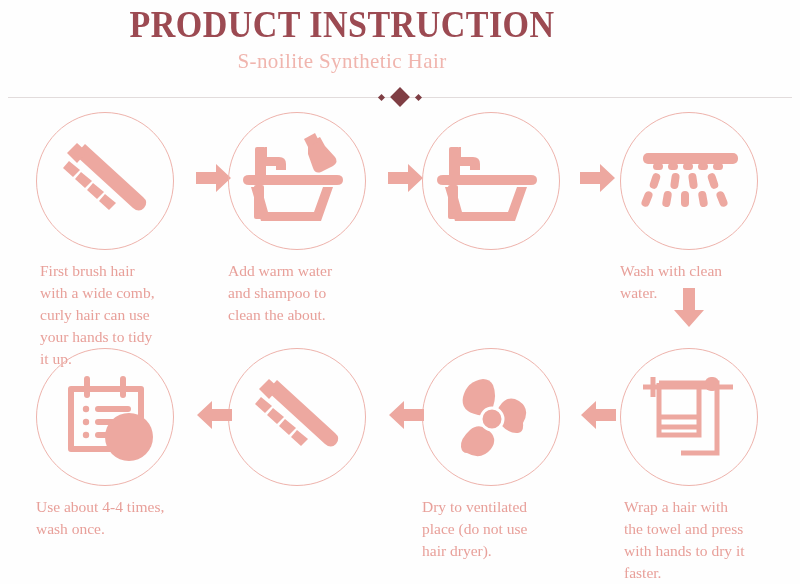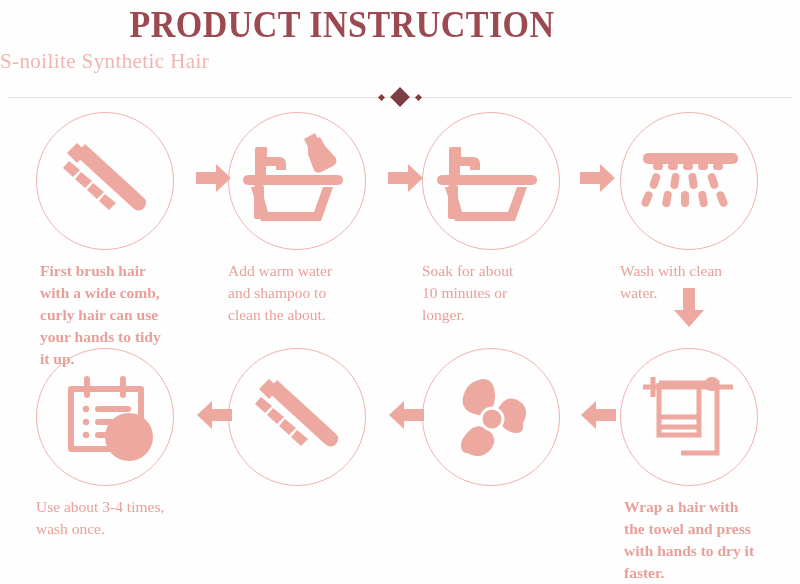--- a/index.html
+++ b/index.html
@@ -28,20 +28,21 @@
     font-family: "Liberation Serif", serif;
     font-weight: bold;
     font-size: 37px;
     letter-spacing: 0.5px;
     color: #9c4a52;
     margin: 6px 0 0 0;
     line-height: 1.05;
     transform: scaleX(0.92);
   }
   .subtitle {
+    text-align: center;
     font-family: "Liberation Serif", serif;
     font-size: 21px;
     color: #f0b5ae;
     margin: 4px 0 8px 0;
     letter-spacing: 0.4px;
   }
 
   .divider-wrap {
     position: absolute;
     top: 88px; left: 0; width: 800px; height: 20px;
@@ -89,21 +90,21 @@
   }
 
   
   .r1 { top: 112px; }
   .r2 { top: 348px; }
   .c1 { left: 36px; }
   .c2 { left: 228px; }
   .c3 { left: 422px; }
   .c4 { left: 620px; }
 
-  .cap-indent { padding-left: 4px; font-weight: bold; }
+  .cap-indent { padding-left: 4px; }
 </style>
 </head>
 <body>
 
 <div class="page">
 
   <div class="header">
     <div class="title">PRODUCT INSTRUCTION</div>
     <div class="subtitle">S-noilite Synthetic Hair</div>
   </div>
@@ -176,23 +177,20 @@
       <svg width="138" height="138" viewBox="0 0 138 138">
         <g fill="#eda8a0">
           <path d="M26 34 H38 V44 H50 Q57 44 57 51 V57 H47 V53 H36 V34 Z"></path>
           <rect x="26" y="34" width="11" height="38" rx="2"></rect>
           <path d="M20 62 H108 Q114 62 114 67 Q114 72 108 72 H20 Q14 72 14 67 Q14 62 20 62 Z"></path>
           <path d="M22 74 L32 108 H92 L104 74 H94 L85 99 H39 L32 74 Z"></path>
           <rect x="25" y="72" width="10" height="34" rx="2"></rect>
         </g>
       </svg>
     </div>
-    <div class="caption">Soak for about
-10 minutes or
-longer.</div>
   </div>
 
   <div class="arrow-right" style="left:580px; top:163px;">
     <svg width="36" height="30" viewBox="0 0 36 30">
       <path d="M0 9 H20 V1 L35 15 L20 29 V21 H0 Z" fill="#eda8a0"></path>
     </svg>
   </div>
 
   <div class="step r1 c4">
     <div class="circle">
@@ -269,20 +267,23 @@
 
           <path d="M100 74 Q108 60 96 52 Q84 45 76 58 Q70 67 77 75 Q86 85 95 84 Q101 83 100 74 Z"></path>
 
           <path d="M44 104 Q58 112 68 100 Q76 89 64 80 Q55 74 47 81 Q37 90 38 98 Q39 104 44 104 Z"></path>
 
           <circle cx="69" cy="70" r="11"></circle>
         </g>
         <circle cx="69" cy="70" r="11" fill="none" stroke="#ffffff" stroke-width="3"></circle>
       </svg>
     </div>
+    <div class="caption">Dry to ventilated
+place (do not use
+hair dryer).</div>
   </div>
 
   <div class="arrow-right" style="left:388px; top:400px;">
     <svg width="36" height="30" viewBox="0 0 36 30">
       <path d="M36 9 H16 V1 L1 15 L16 29 V21 H36 Z" fill="#eda8a0"></path>
     </svg>
   </div>
 
   <div class="step r2 c2">
     <div class="circle">
@@ -322,17 +323,17 @@
           <rect x="58" y="83" width="22" height="6" rx="3"></rect>
 
           <circle cx="49" cy="60" r="3.2"></circle>
           <circle cx="49" cy="73" r="3.2"></circle>
           <circle cx="49" cy="86" r="3.2"></circle>
 
           <circle cx="92" cy="88" r="24"></circle>
         </g>
       </svg>
     </div>
-    <div class="caption">Use about 3-4 times,
+    <div class="caption">Use about 4-4 times,
 wash once.</div>
   </div>
 
 </div>
 
 </body></html>

